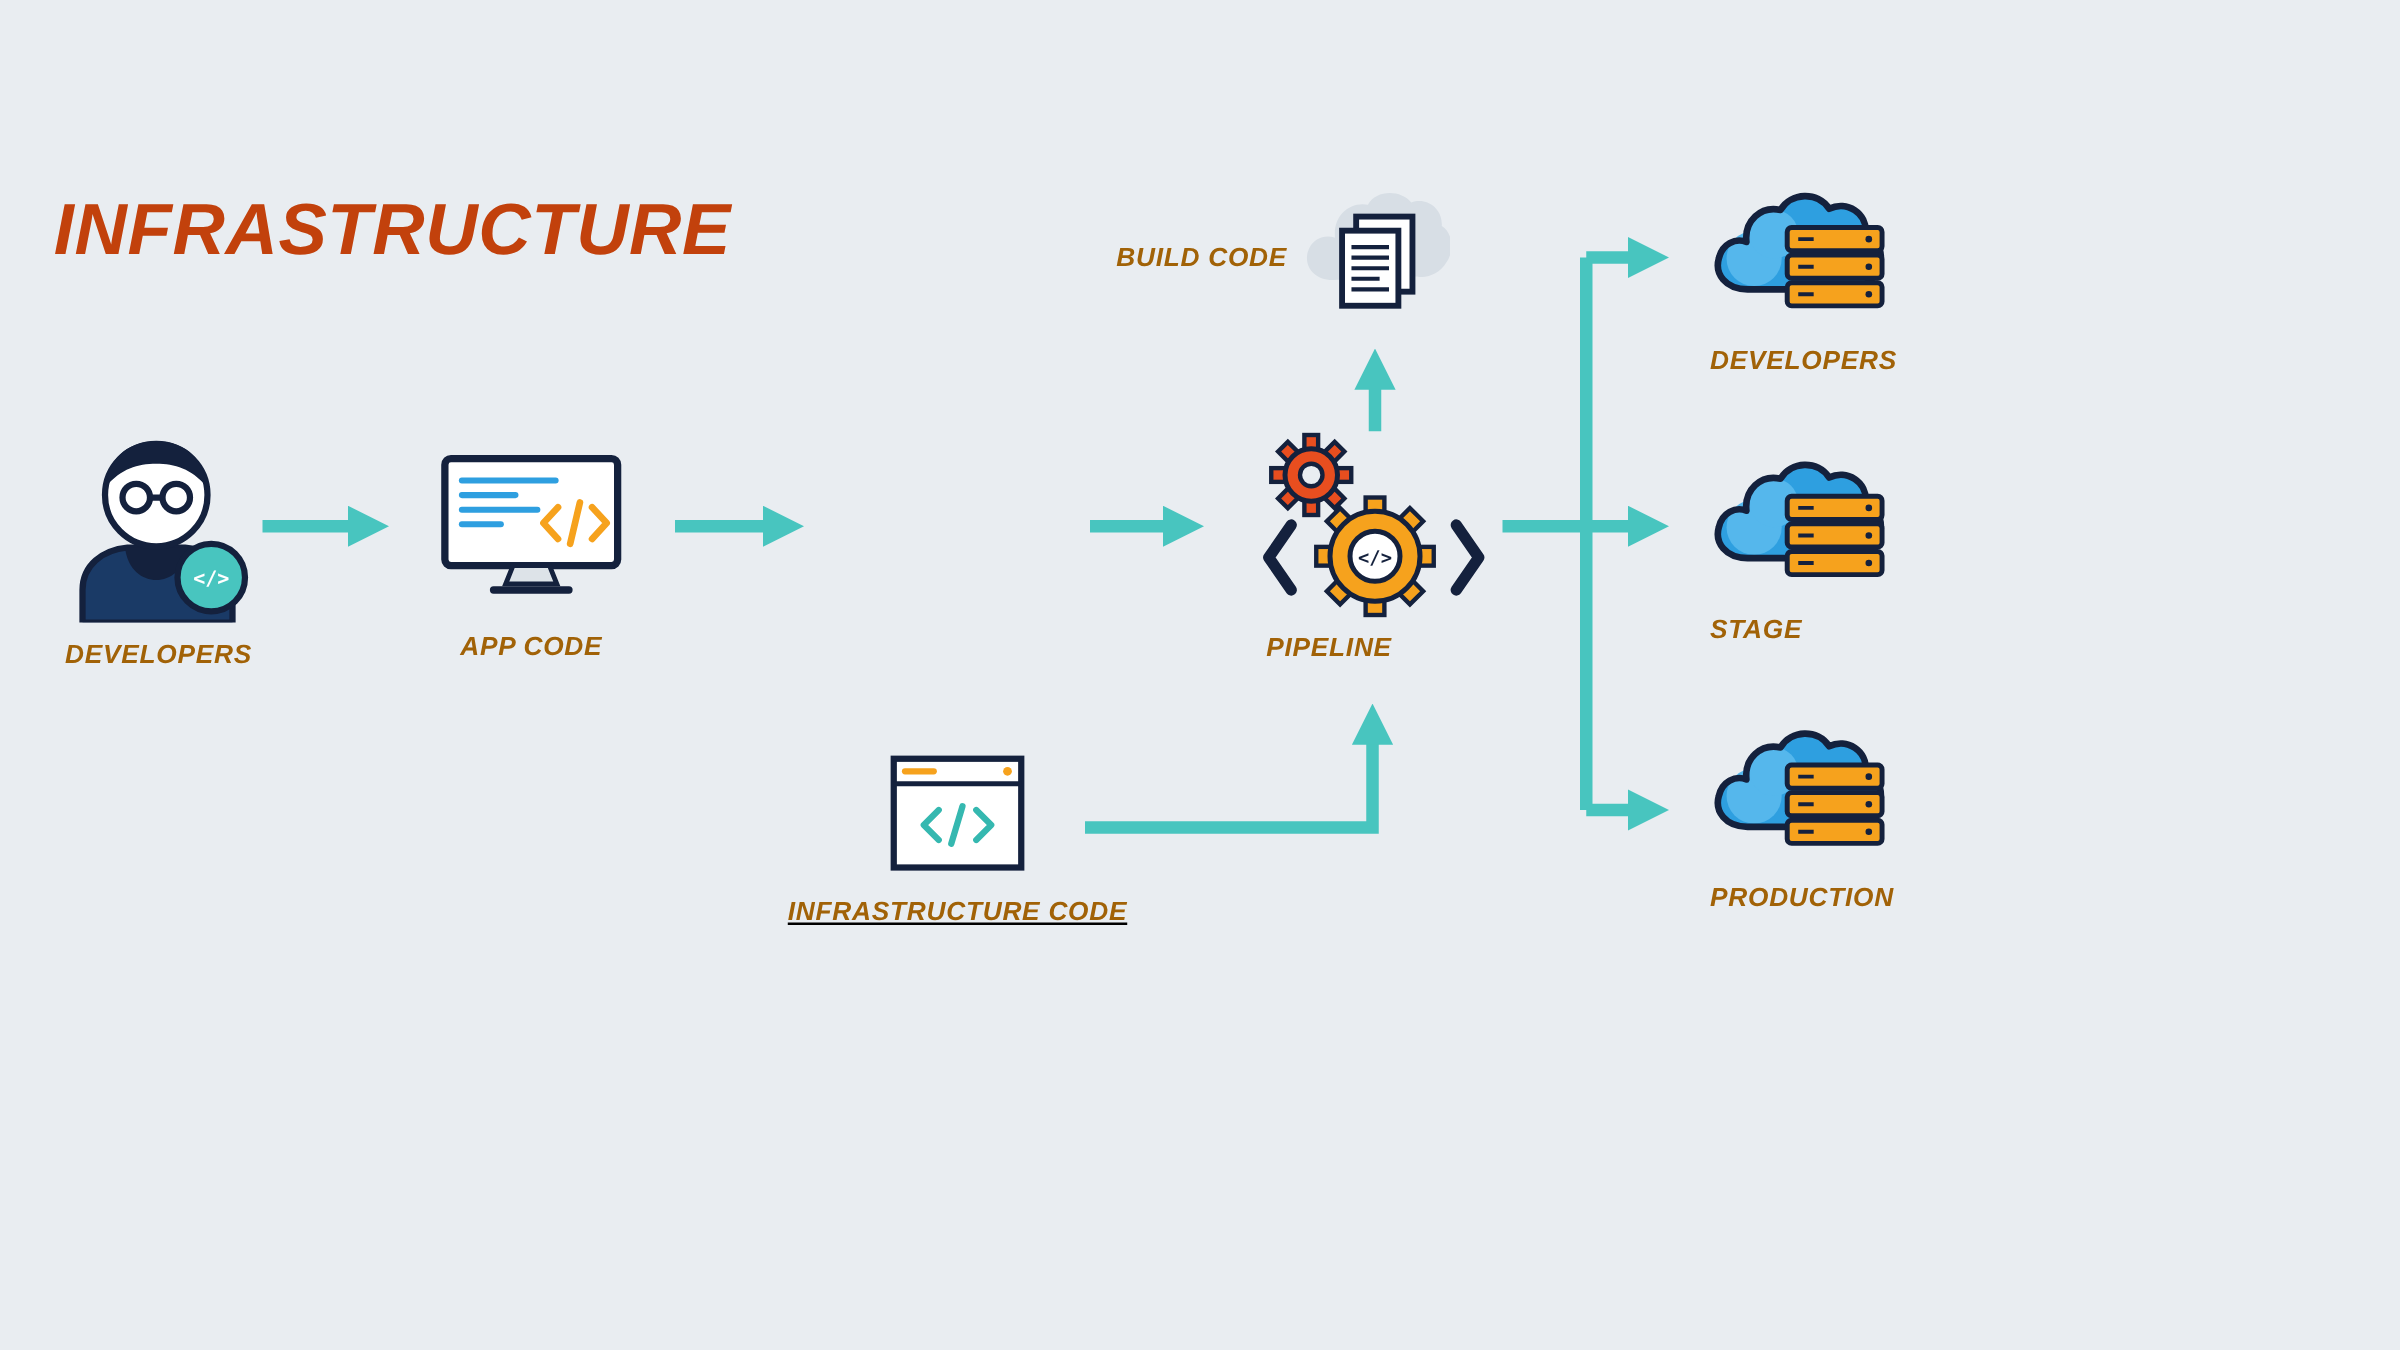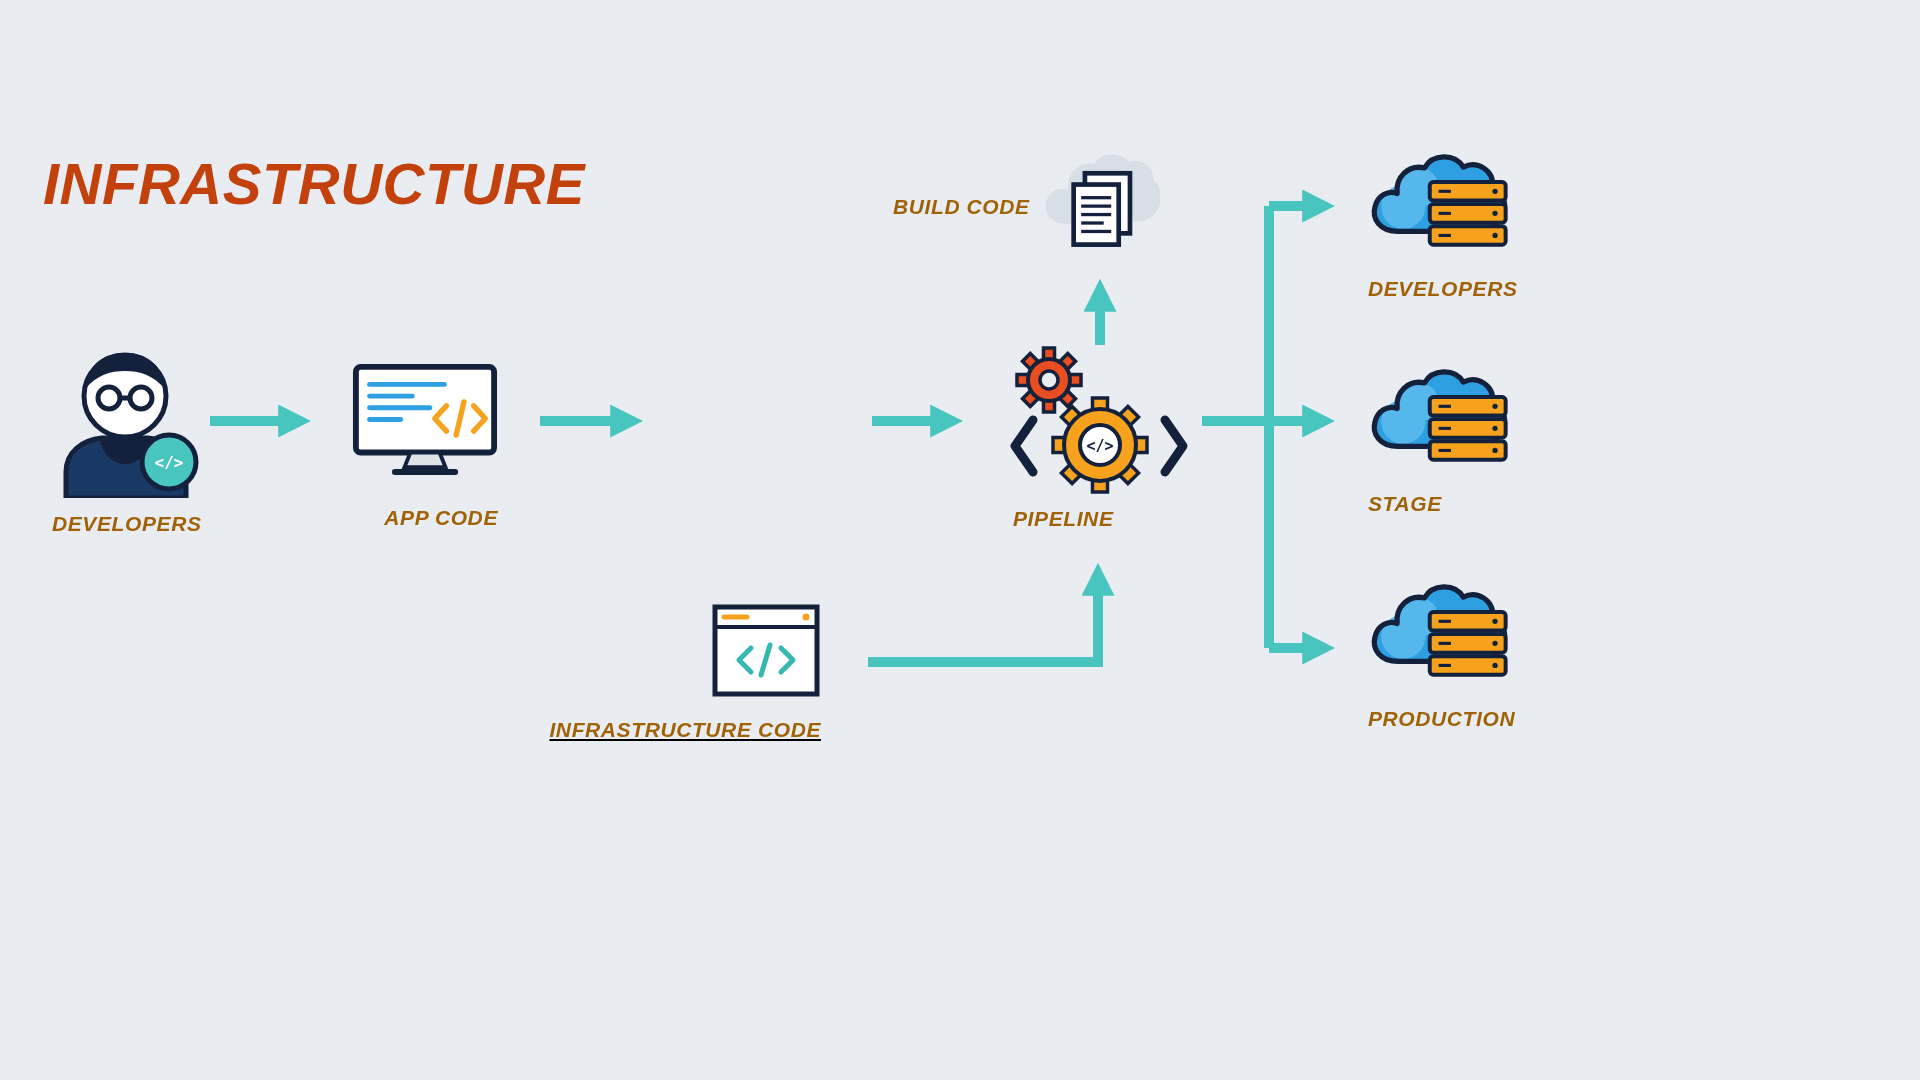--- a/index.html
+++ b/index.html
@@ -8,21 +8,21 @@
     position:relative; width:1920px; height:1080px;
     background:#e9edf1; overflow:hidden;
     font-family:"Liberation Sans","DejaVu Sans",sans-serif;
   }
   .arrows { position:absolute; left:0; top:0; }
   .title {
     position:absolute; left:43px; top:150px;
     font-size:58px; font-weight:bold; font-style:italic;
     color:#c2410c; line-height:1.17; letter-spacing:0.5px;
   }
-  .node { position:absolute; display:flex; flex-direction:column; align-items:flex-end; }
+  .node { position:absolute; display:flex; flex-direction:column; align-items:center; }
   .node .icon { width:100%; height:auto; display:block; }
   .label {
     font-size:21px; font-weight:bold; font-style:italic;
     color:#a16207; letter-spacing:0.6px; white-space:nowrap;
   }
   .n-developers { left:52px; top:340px; width:150px; align-items:flex-start; }
   .n-developers .label { margin-top:14px; }
   .n-app { left:352px; top:363px; width:146px; }
   .n-app .label { margin-top:28px; }
   .n-source { left:699px; top:350px; width:140px; }

